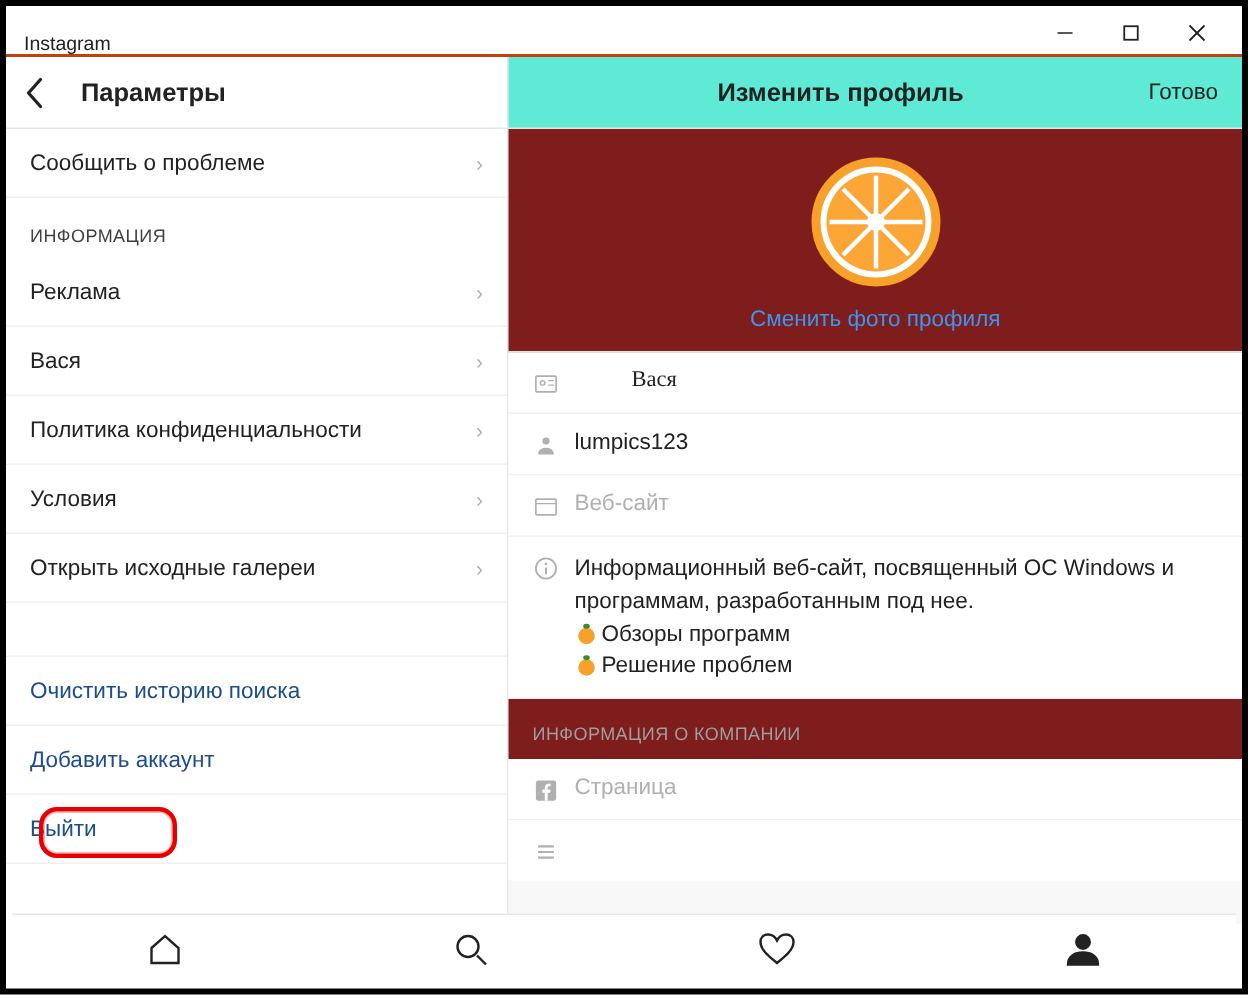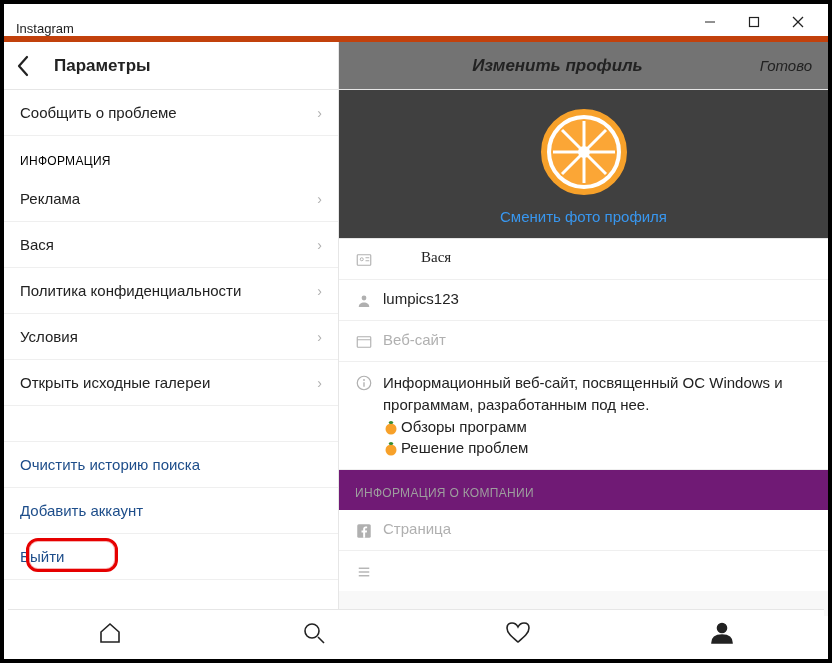--- a/index.html
+++ b/index.html
@@ -1,46 +1,46 @@
 <!DOCTYPE html>
 <html><head>
 <meta charset="utf-8">
 <style>
   * { box-sizing: border-box; margin: 0; padding: 0; font-family: -apple-system, "Segoe UI", Arial, sans-serif; }
   body { background: #fff; }
   .outer-frame { width: 832px; height: 663px; border: 4px solid #000; background: #fff; position: relative; overflow: hidden; }
   .titlebar { height: 32px; display: flex; align-items: flex-end; padding: 0 8px; font-size: 13px; color: #222; }
   .titlebar-title { flex: 1; padding-left: 4px; }
   .win-btn { width: 44px; height: 28px; display: flex; align-items: center; justify-content: center; font-size: 14px; }
-  .content { display: flex; height: 580px; border-top: 6px solid #c2410c; }
+  .content { display: flex; height: 580px; border-top: 2px solid #c2410c; }
   .sidebar { width: 335px; border-right: 1px solid #e6e6e6; overflow-y: auto; background: #fff; }
   .side-header { height: 48px; display: flex; align-items: center; border-bottom: 1px solid #e6e6e6; padding: 0 12px; font-weight: 600; font-size: 17px; color: #222; }
   .side-header .back { margin-right: 24px; color: #333; display:flex; align-items:center; }
   .side-header .back svg { width:14px; height:22px; }
   .side-item { display: flex; align-items: center; justify-content: space-between; padding: 14px 16px; font-size: 15px; color: #222; border-bottom: 1px solid #efefef; cursor: pointer; gap: 28px; }
   .side-item .chev { color: #b0b0b0; font-size: 14px; }
-  .side-section-label { padding: 18px 16px 8px; font-size: 12px; color: #000000; letter-spacing: 0.3px; }
+  .side-section-label { padding: 18px 16px 8px; font-size: 12px; color: #404040; letter-spacing: 0.3px; }
   .side-spacer { height: 36px; border-bottom: 1px solid #efefef; background:#fff; }
   .side-action { padding: 14px 16px; font-size: 15px; color: #1d4d8a; border-bottom: 1px solid #efefef; cursor:pointer; }
   .highlight-ring { border: 3px solid #e60000; border-radius: 12px; position: absolute; left: 22px; top: 534px; width: 92px; height: 34px; pointer-events:none; box-shadow: 0 0 0 1px rgba(230,0,0,0.3) inset;}
   .main { flex: 1; display: flex; flex-direction: column; background:#f8f8f8; }
-  .main-header { height: 48px; display: flex; align-items: center; border-bottom: 1px solid #e6e6e6; padding: 0 16px; background:#737373;font-style:italic; }
+  .main-header { height: 48px; display: flex; align-items: center; border-bottom: 1px solid #e6e6e6; padding: 0 16px; background:#5eead4; }
   .main-header .title { flex: 1; text-align: center; font-weight: 600; font-size: 17px; color: #222; }
   .main-header .done { font-size: 15px; color: #222; }
-  .profile-block { background:#404040; border-bottom:1px solid #e6e6e6; padding: 18px 0 12px; text-align:center; }
+  .profile-block { background:#7f1d1d; border-bottom:1px solid #e6e6e6; padding: 18px 0 12px; text-align:center; }
   .avatar { width: 88px; height: 88px; margin: 0 auto 12px; }
   .change-photo { color: #3897f0; font-size: 15px; cursor:pointer; display:inline-block; }
   .field-row { display:flex; align-items:flex-start; padding: 10px 16px; background:#fff; border-bottom:1px solid #efefef; font-size:15px; }
   .field-row .ico { width: 28px; color:#b0b0b0; display:flex; align-items:center; justify-content:flex-start; padding-top:2px;}
   .field-row .ico svg { width:18px; height:18px; }
   .field-row .val { flex:1; color:#222; }
   .field-row .val.ph { color:#b0b0b0; }
   .bio-lines { line-height:1.45; }
   .bio-emoji { display:inline-block; width:16px; height:16px; vertical-align:-3px; margin-right:2px; }
-  .section-label-main { padding: 16px 16px 10px; font-size: 12px; color:#9e9e9e; letter-spacing:0.3px; background:#701a75; }
+  .section-label-main { padding: 16px 16px 10px; font-size: 12px; color:#9e9e9e; letter-spacing:0.3px; background:#7f1d1d; }
   .bottom-nav { height: 46px; border-top: 1px solid #e6e6e6; display:flex; background:#fff; position:absolute; left:4px; right:4px; bottom:4px; }
   .nav-btn { flex:1; display:flex; align-items:center; justify-content:center; }
   .nav-btn svg { width:26px; height:26px; stroke:#222; fill:none; stroke-width:1.6; }
   .nav-btn.active svg { fill:#222; stroke:#222; }
   .name-indent { padding-left: 38px; font-family: Liberation Serif, serif; }
 </style>
 </head>
 <body>
 
 <div class="outer-frame">

